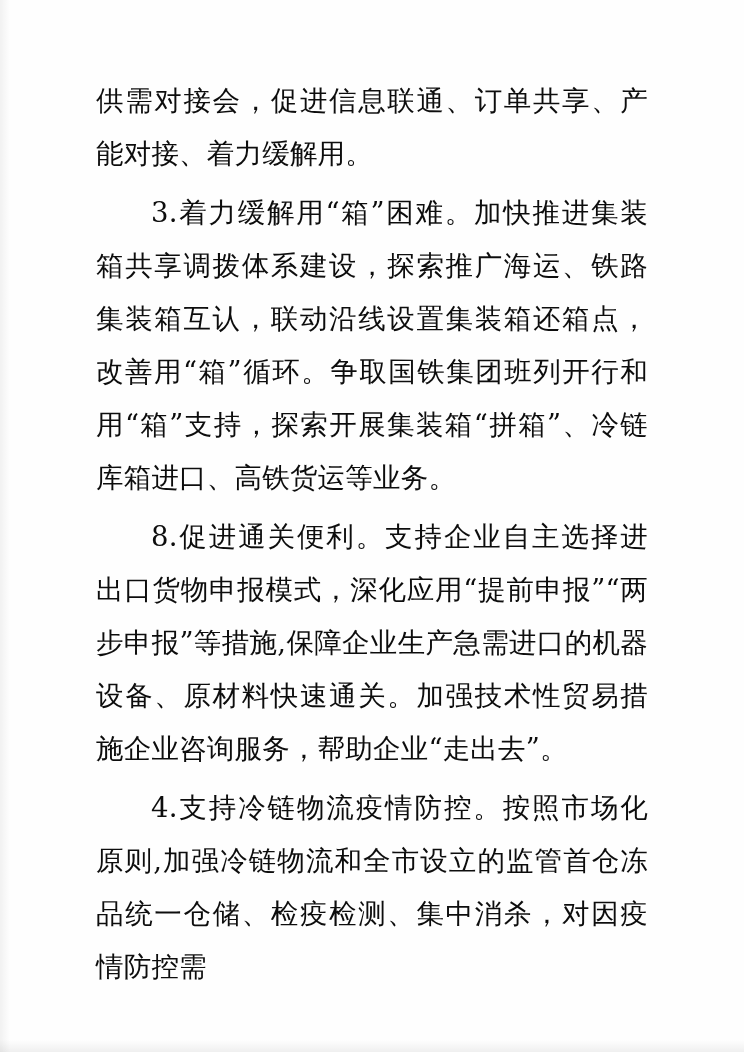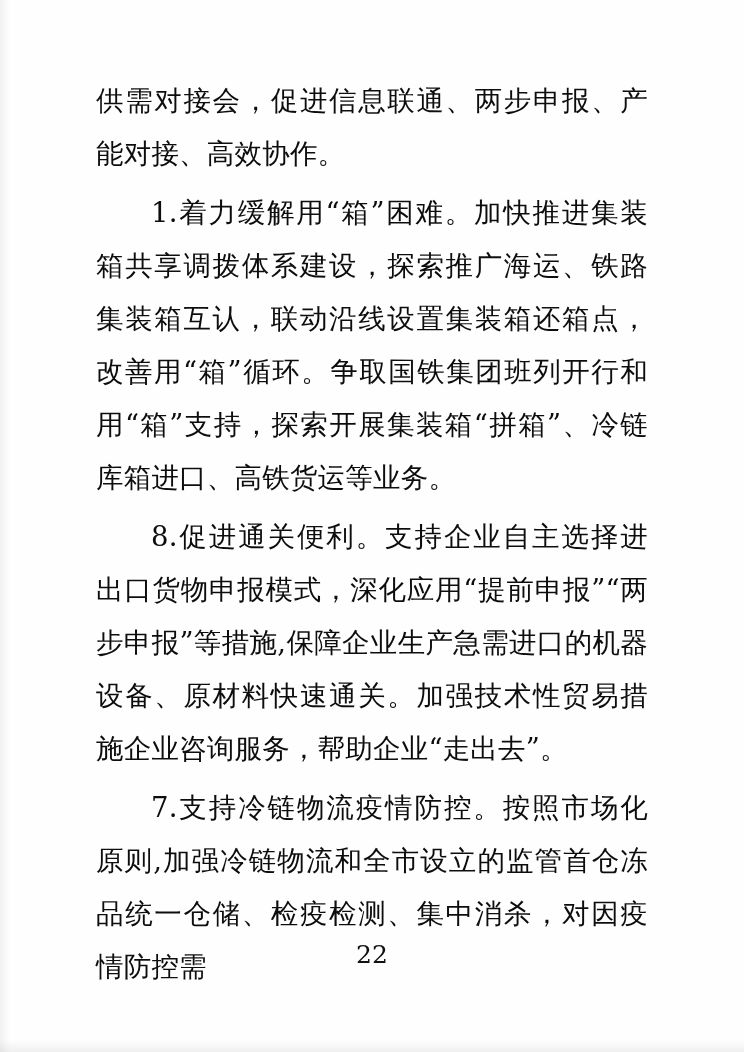--- a/index.html
+++ b/index.html
@@ -69,22 +69,21 @@
   }
 </style>
 </head>
 <body>
 
 <div class="page">
 
   <div class="edge-shadow-left"></div>
 
   <div class="content">
-    <p class="para">供需对接会，促进信息联通、两步申报、产能对接、高效协作。</p>
-    <p class="para indent">1.着力缓解用“箱”困难。加快推进集装箱共享调拨体系建设，探索推广海运、铁路集装箱互认，联动沿线设置集装箱还箱点，改善用“箱”循环。争取国铁集团班列开行和用“箱”支持，探索开展集装箱“拼箱”、冷链库箱进口、高铁货运等业务。</p>
+    <p class="para">供需对接会，促进信息联通、订单共享、产能对接、着力缓解用。</p>
+    <p class="para indent">3.着力缓解用“箱”困难。加快推进集装箱共享调拨体系建设，探索推广海运、铁路集装箱互认，联动沿线设置集装箱还箱点，改善用“箱”循环。争取国铁集团班列开行和用“箱”支持，探索开展集装箱“拼箱”、冷链库箱进口、高铁货运等业务。</p>
     <p class="para indent">8.促进通关便利。支持企业自主选择进出口货物申报模式，深化应用“提前申报”“两步申报”等措施,保障企业生产急需进口的机器设备、原材料快速通关。加强技术性贸易措施企业咨询服务，帮助企业“走出去”。</p>
-    <p class="para indent">7.支持冷链物流疫情防控。按照市场化原则,加强冷链物流和全市设立的监管首仓冻品统一仓储、检疫检测、集中消杀，对因疫情防控需</p>
+    <p class="para indent">4.支持冷链物流疫情防控。按照市场化原则,加强冷链物流和全市设立的监管首仓冻品统一仓储、检疫检测、集中消杀，对因疫情防控需</p>
   </div>
 
-  <div class="page-number">22</div>
 
   <div class="edge-shadow-bottom"></div>
 </div>
 
 </body></html>

